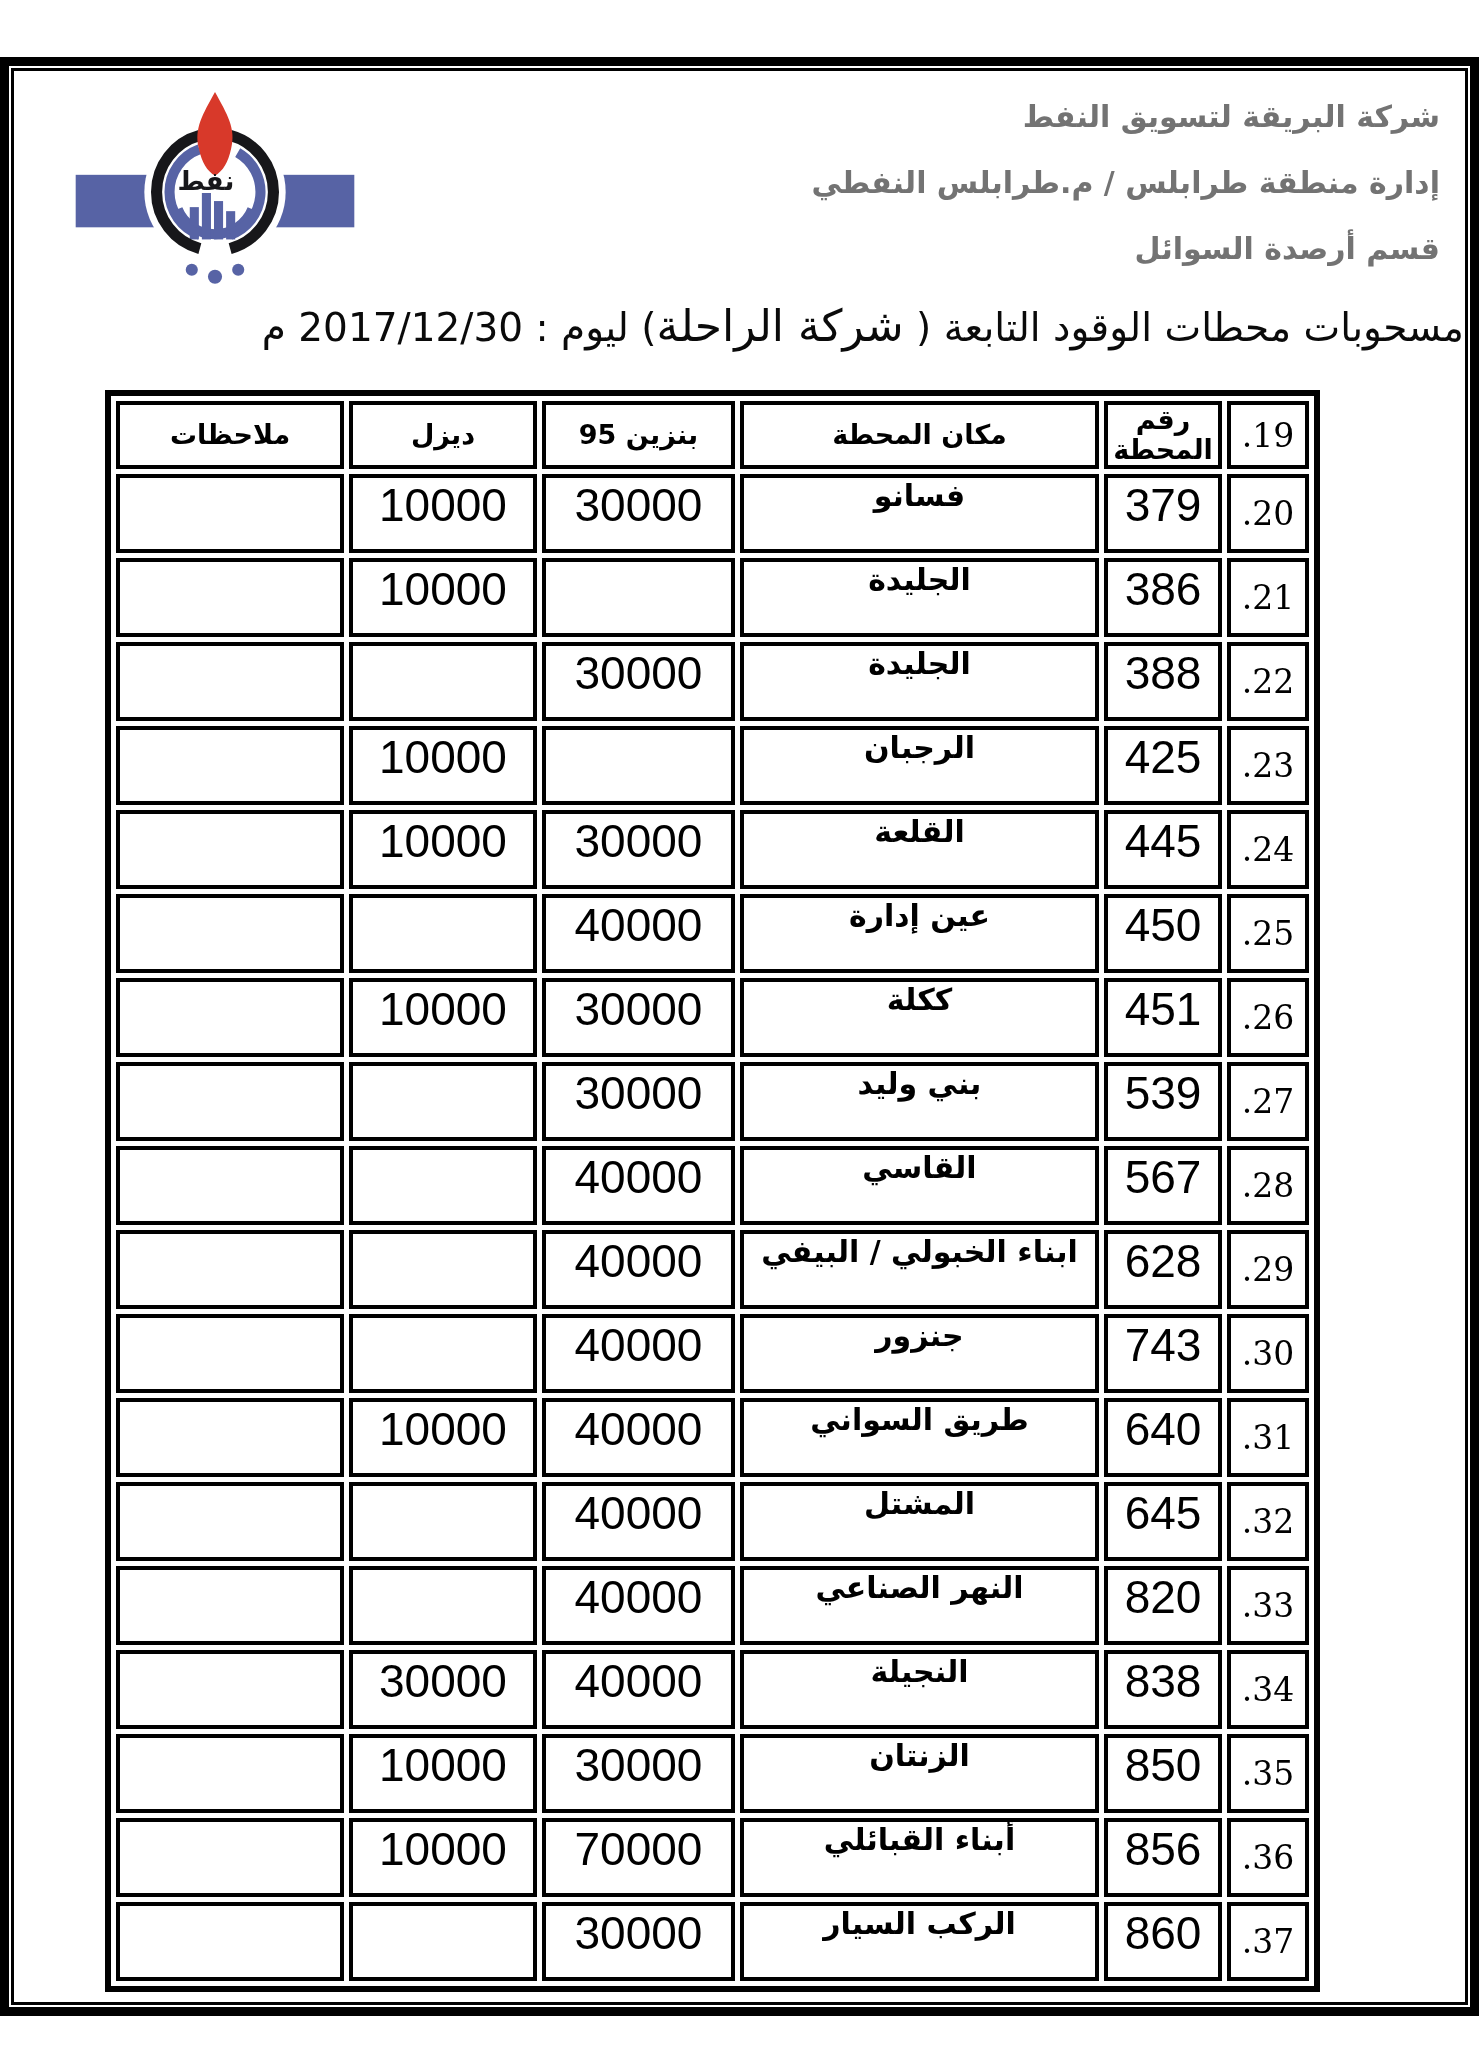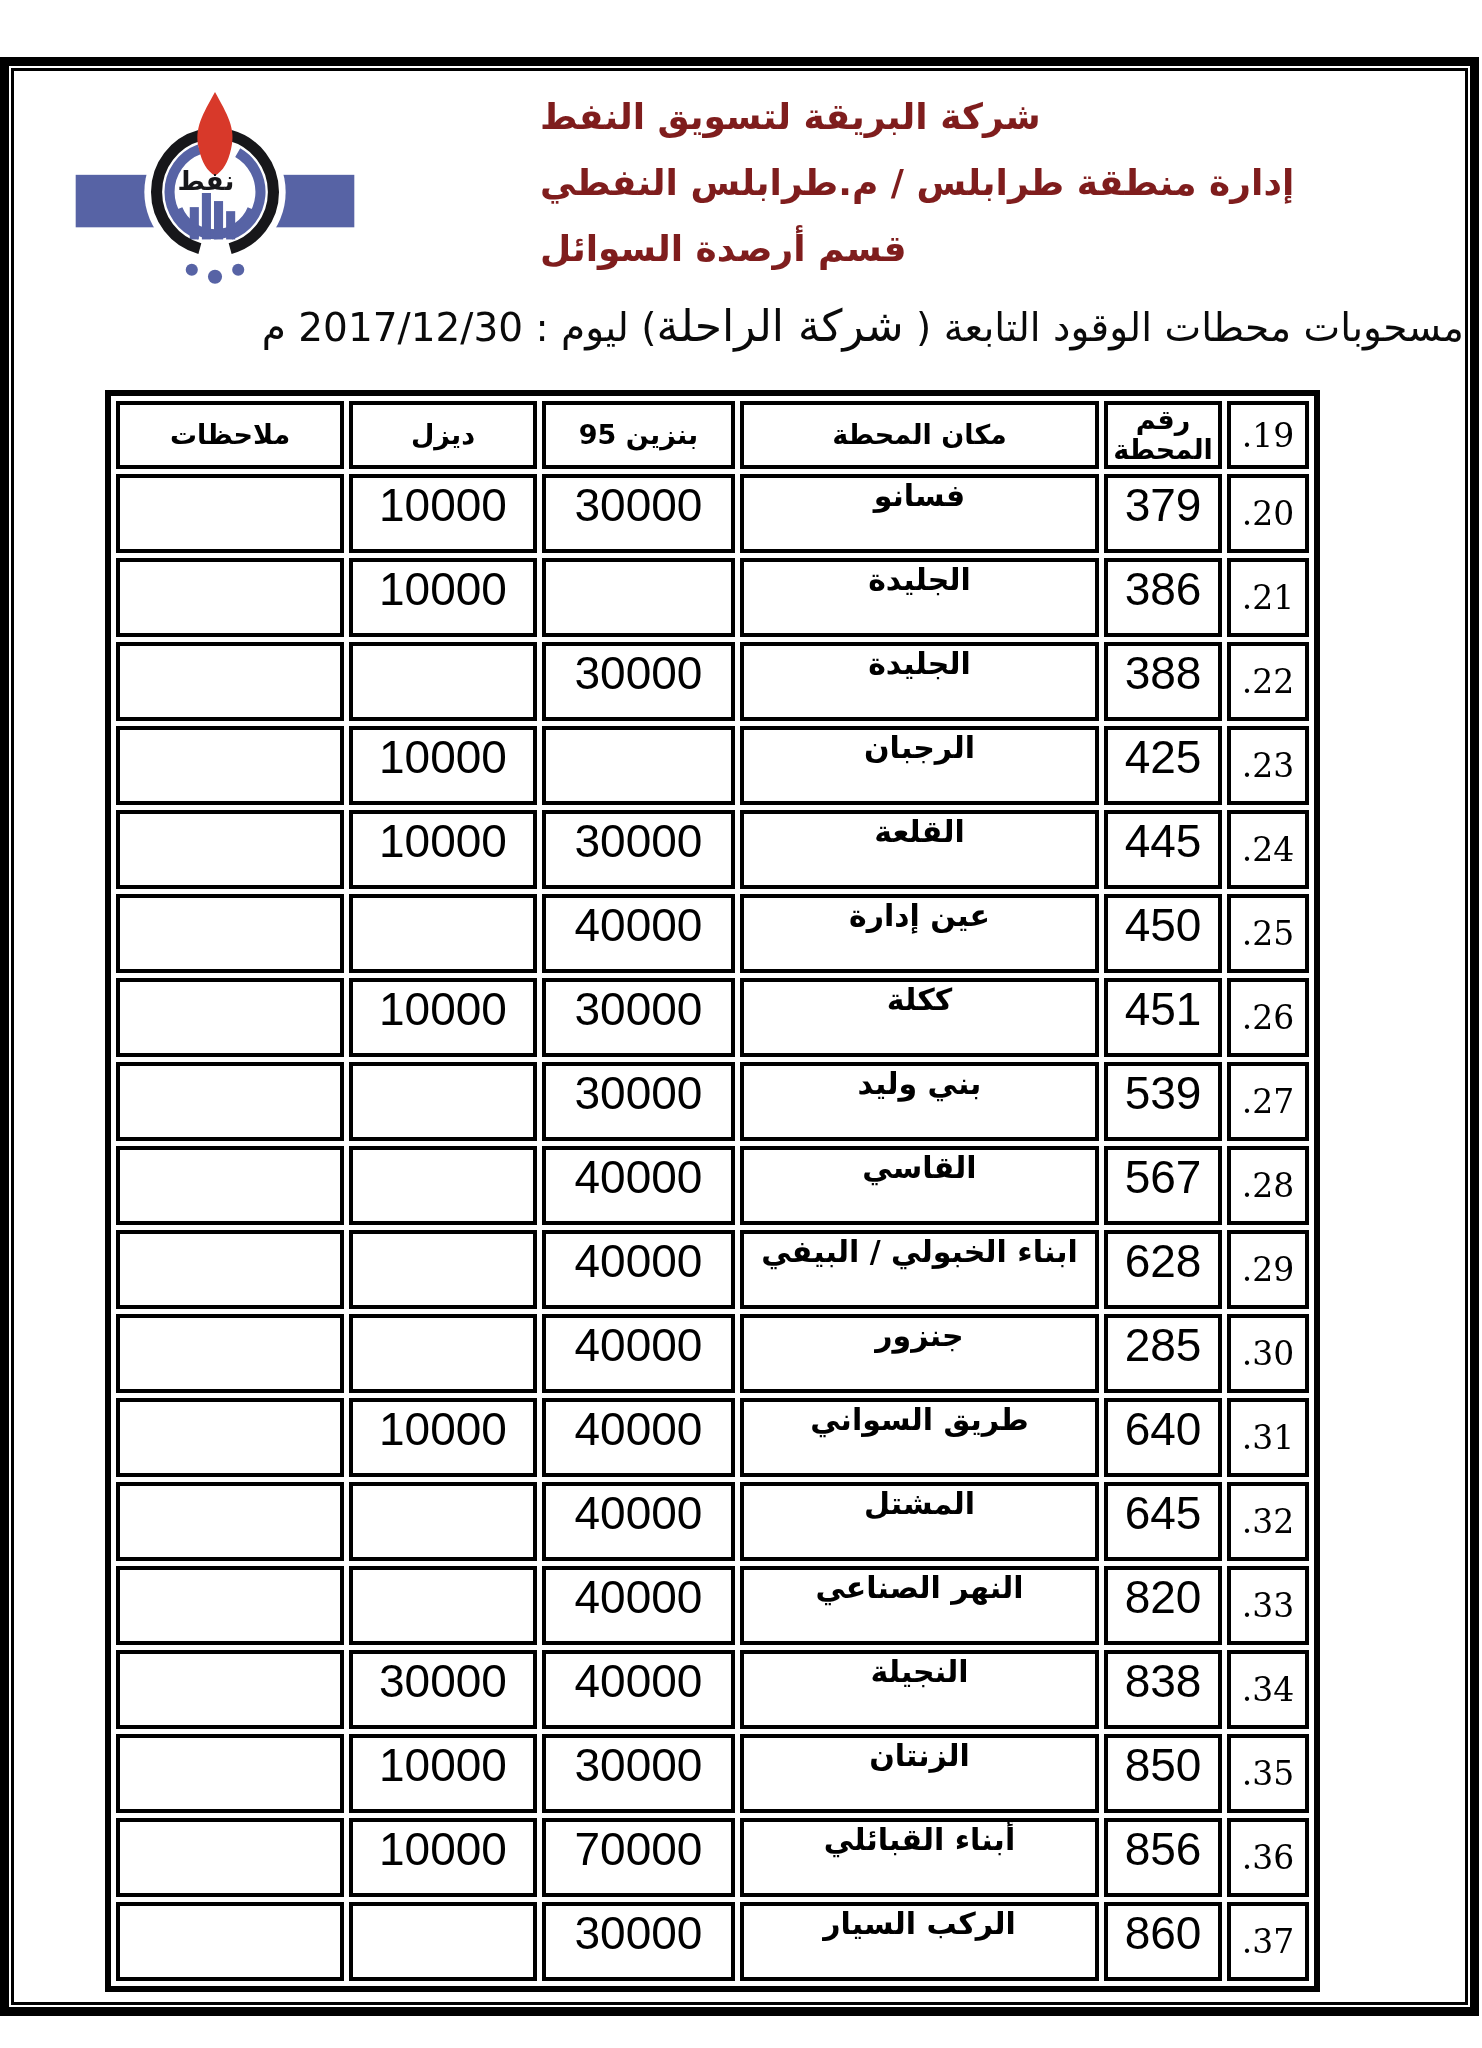--- a/index.html
+++ b/index.html
@@ -14,22 +14,22 @@
   }
   .frame-inner{
     position:absolute;top:2px;left:2px;right:2px;bottom:2px;
     border:3px solid #000;
   }
   
   .logo{position:absolute;left:72px;top:88px;width:286px;height:212px;}
   
   .org-header{
     position:absolute;top:84px;right:42px;width:900px;
-    text-align:left;direction:rtl;font-weight:bold;
-    font-size:36px;line-height:66px;color:#7f1d1d;
+    text-align:right;direction:rtl;font-weight:bold;
+    font-size:30px;line-height:66px;color:#737373;
   }
   
   .doc-title{
     position:absolute;top:300px;right:18px;left:120px;
     text-align:right;direction:rtl;font-weight:normal;
     font-size:39px;line-height:52px;color:#0a0a0a;white-space:nowrap;
   }
   .doc-title .title-company{font-size:44px;letter-spacing:1px;}
   
   .tbl-wrap{position:absolute;top:390px;left:105px;}
@@ -194,21 +194,21 @@
         <tr>
           <td class="rno"><span dir="ltr">.29</span></td>
           <td class="num">628</td>
           <td class="loc">ابناء الخبولي / البيفي</td>
           <td class="num">40000</td>
           <td class="num"></td>
           <td class="notes"></td>
         </tr>
         <tr>
           <td class="rno"><span dir="ltr">.30</span></td>
-          <td class="num">285</td>
+          <td class="num">743</td>
           <td class="loc">جنزور</td>
           <td class="num">40000</td>
           <td class="num"></td>
           <td class="notes"></td>
         </tr>
         <tr>
           <td class="rno"><span dir="ltr">.31</span></td>
           <td class="num">640</td>
           <td class="loc">طريق السواني</td>
           <td class="num">40000</td>

